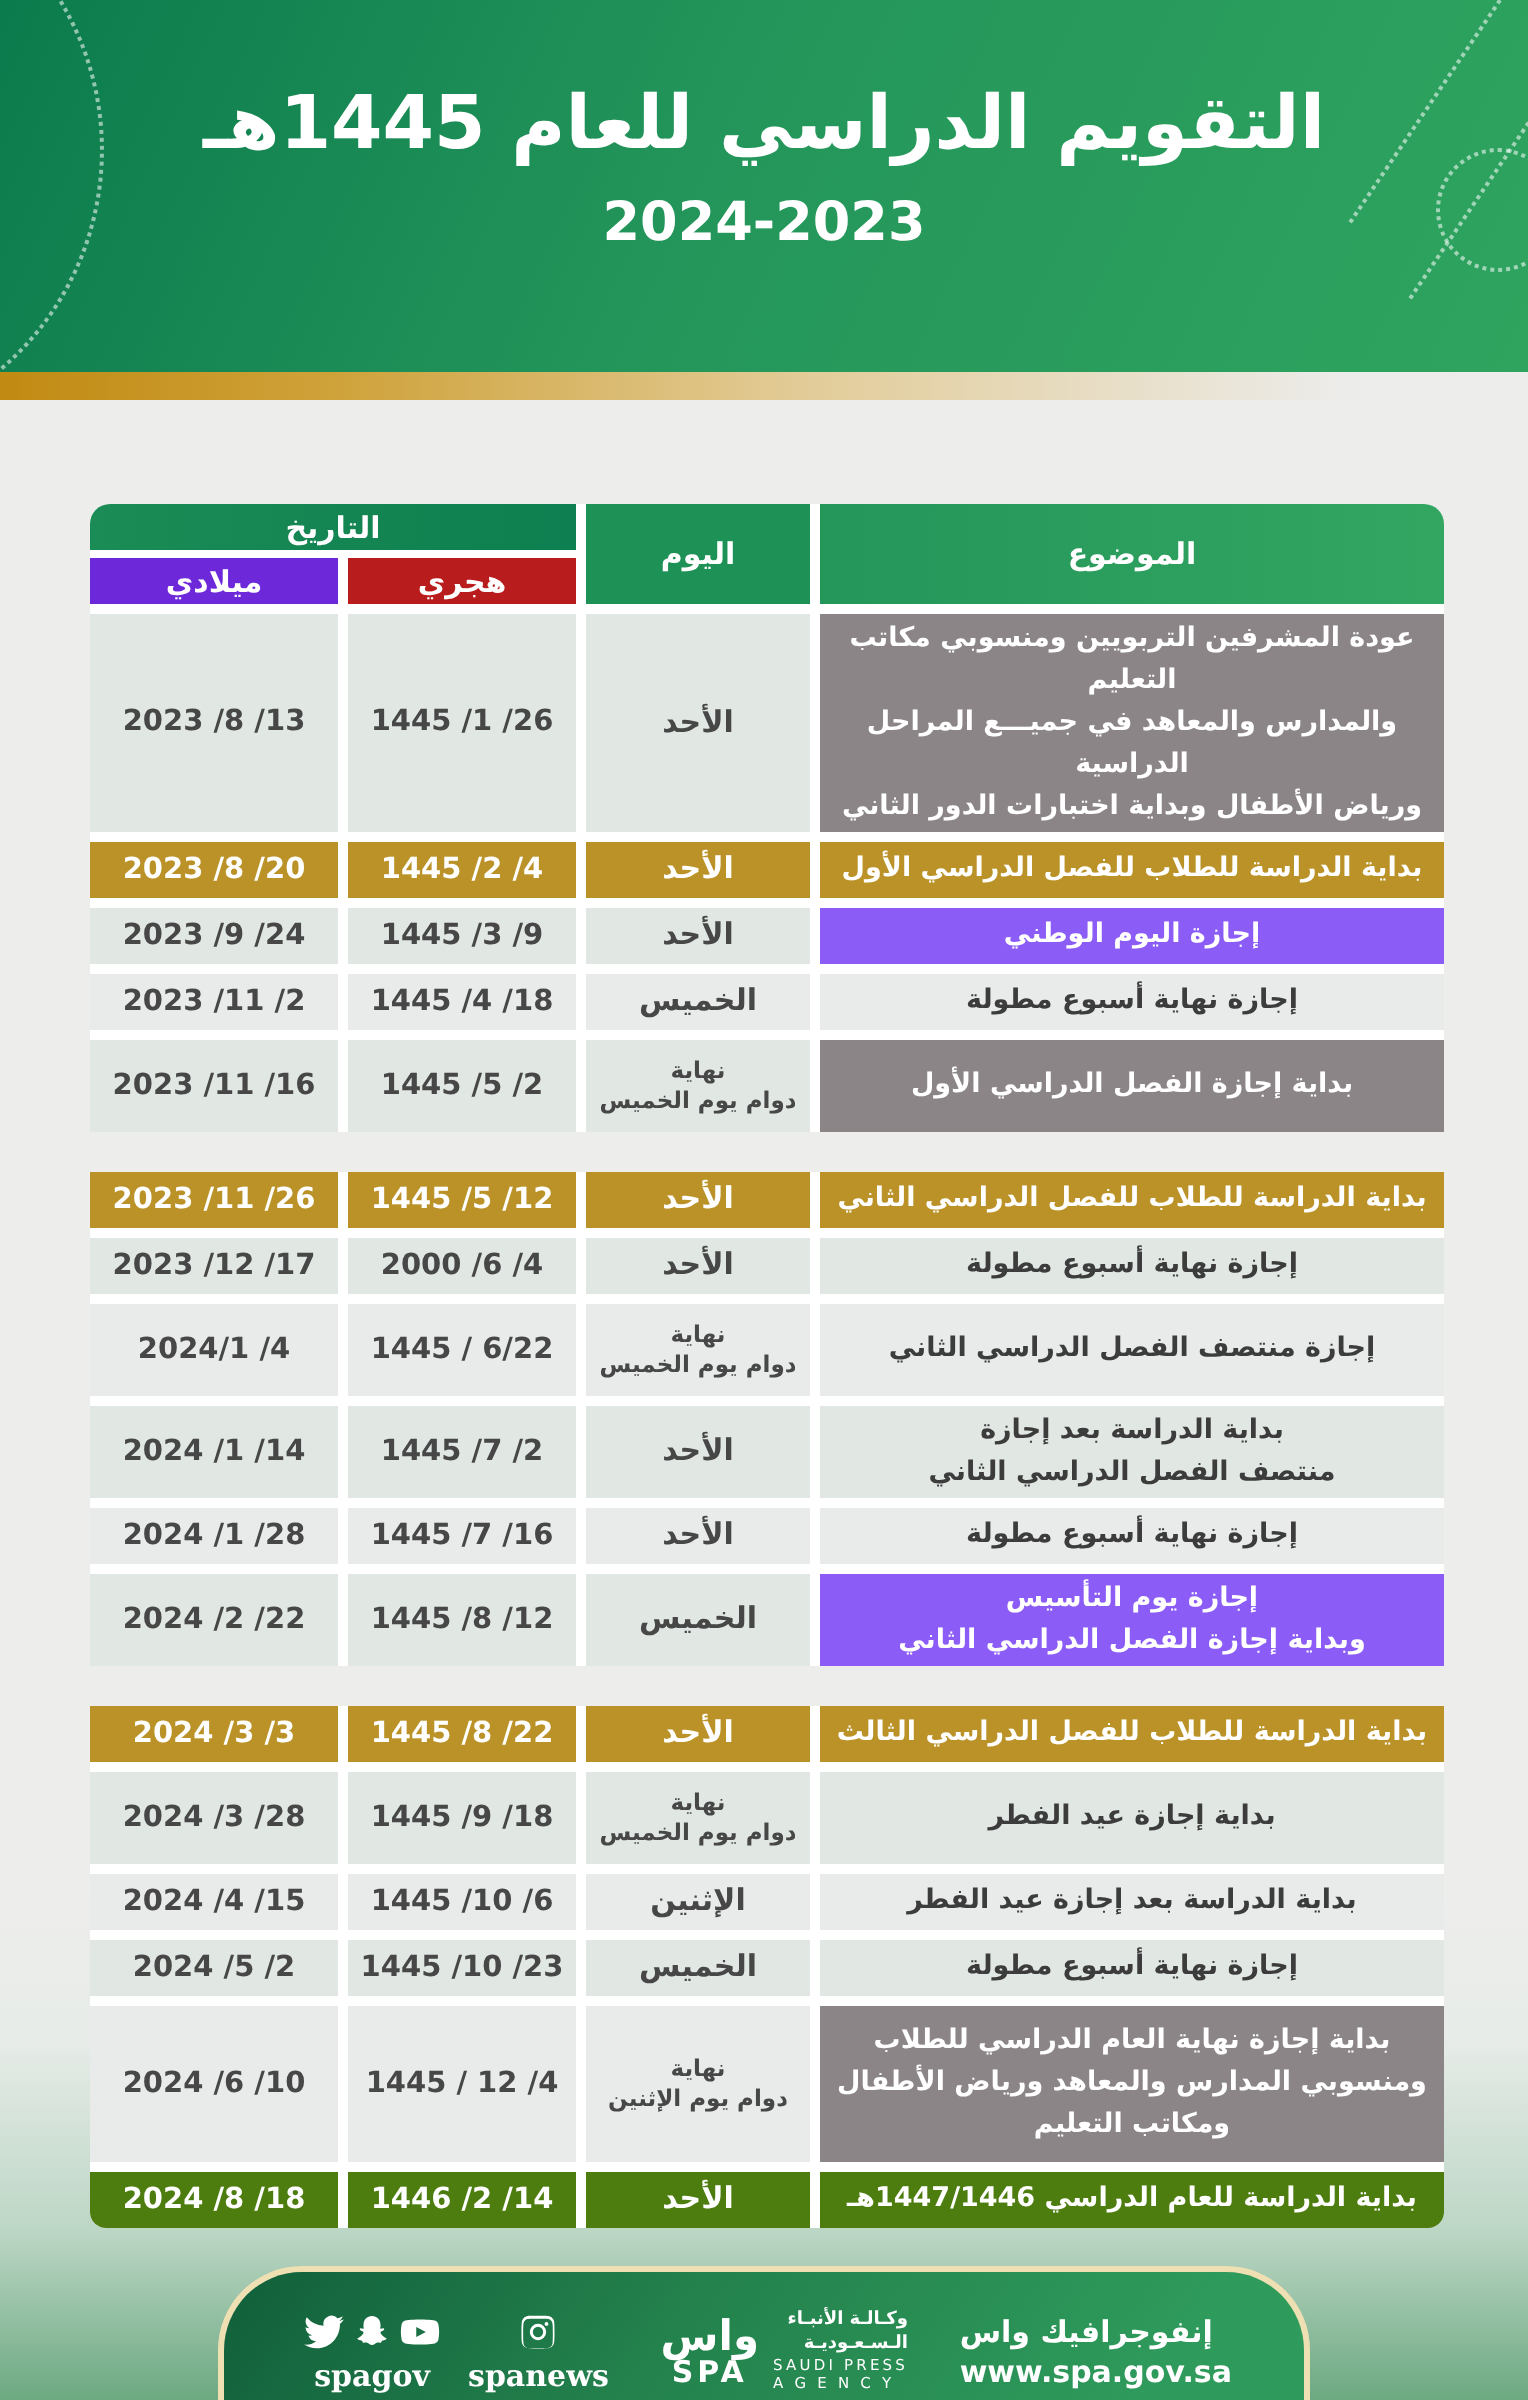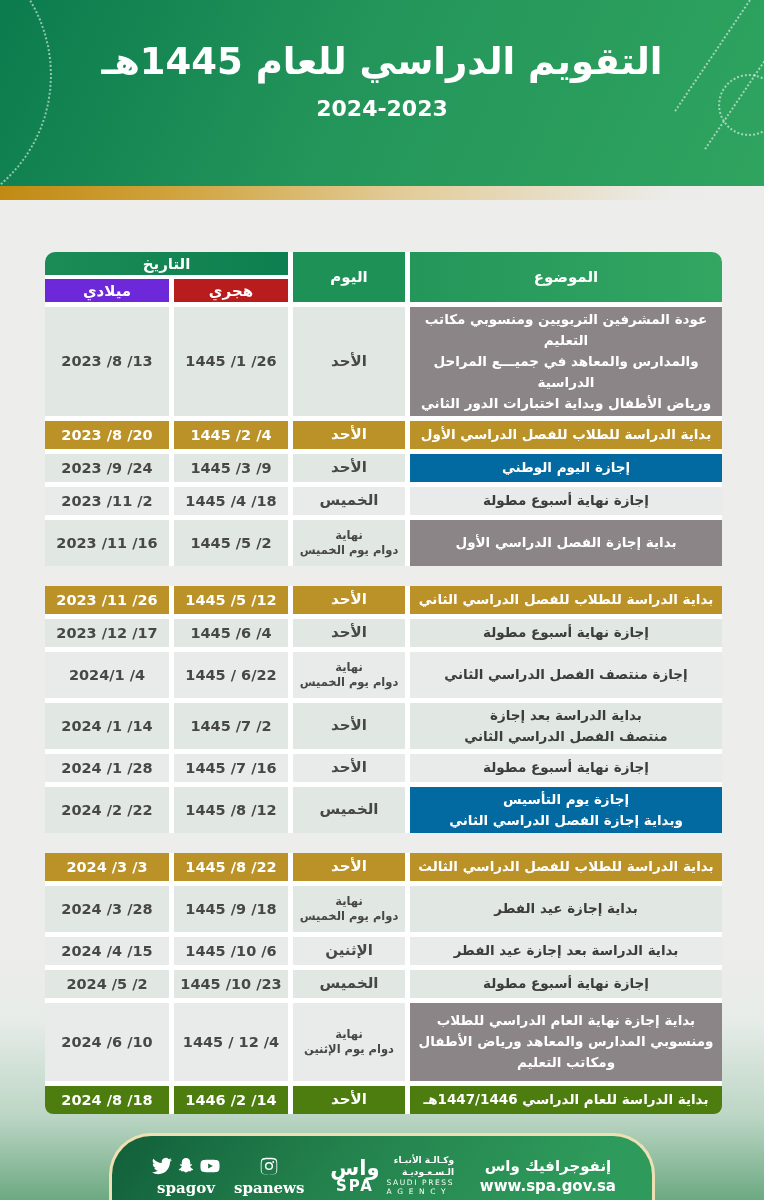--- a/index.html
+++ b/index.html
@@ -9,21 +9,21 @@
     position:relative; width:764px; height:1200px; margin:0 auto; overflow:hidden;
     background:linear-gradient(180deg,#ededec 0%,#ededec 79%,#e7ece8 85%,#bcd6c5 93%,#6ca981 100%);
   }
   
   .banner{
     position:relative; height:186px; overflow:hidden; direction:rtl; text-align:center;
     background:linear-gradient(115deg,#0b7b4d 0%,#23955a 45%,#2fa45f 100%);
     padding-top:40px;
   }
   .banner .title{ font-size:37px; font-weight:bold; color:#fff; letter-spacing:-.5px;}
-  .banner .subtitle{ font-size:22px; font-weight:bold; color:#fff; margin-top:13px; direction:ltr;}
+  .banner .subtitle{ font-size:27px; font-weight:bold; color:#fff; margin-top:13px; direction:ltr;}
   .deco{ position:absolute; border:2px dotted rgba(255,255,255,.55); border-radius:50%; }
   .deco-left{ width:290px; height:290px; left:-238px; top:-70px; }
   .deco-line1,.deco-line2{ position:absolute; width:150px; border-top:2px dotted rgba(255,255,255,.55); transform:rotate(-56deg); }
   .deco-line1{ right:-28px; top:48px; }
   .deco-line2{ right:-58px; top:86px; }
   .deco-circle{ width:62px; height:62px; right:-16px; top:74px; }
   .gold-stripe{ height:14px;
     background:linear-gradient(90deg,#c18a12 0%,#cfa23a 22%,#e2cb96 52%,#ececea 88%,#ededec 100%);}
   
   .cal{ width:677px; margin:52px 42px 0 45px; direction:rtl; }
@@ -50,21 +50,21 @@
   .c-day{ flex:0 0 112px; font-size:15px; color:#474747; white-space:pre-line; text-align:center; line-height:1.25;}
   .row.tall .c-day.small, .row.xxl .c-day.small{ font-size:11.5px; }
   .c-date{ direction:ltr; font-size:14.5px; color:#474747; }
   .c-hijri{ flex:0 0 114px; }
   .c-milady{ flex:1; }
   .row.gold .c{ background:#ba9227; color:#fff; }
   .row.greenrow .c{ background:#4d7c0f; color:#fff; }
   .row.greenrow .c-subject{ border-bottom-right-radius:8px; }
   .row.greenrow .c-milady{ border-bottom-left-radius:8px; }
   .row .c-subject.sgray{ background:#8b8588; color:#fff; }
-  .row .c-subject.sgreen{ background:#0369a1; color:#fff; }
+  .row .c-subject.sgreen{ background:#8b5cf6; color:#fff; }
   .row.gold .c-subject, .row.greenrow .c-subject{ font-size:13.5px; }
   
   .footer-card{
     position:absolute; left:109px; top:1133px; width:546px; height:75px;
     border:3px solid #eee0b3; border-bottom:none; border-radius:42px 42px 0 0;
     background:linear-gradient(125deg,#115f3b 0%,#23814c 40%,#2e9a5b 85%);
     display:flex; align-items:center; justify-content:space-between;
     padding:8px 36px 0 40px;
   }
   .social{ display:flex; align-items:flex-end; gap:14px; }
@@ -72,21 +72,21 @@
   .social .icons{ display:flex; gap:4px; align-items:center; }
   .social svg{ width:20px; height:20px; fill:#fff; }
   .handle{ font-family:"DejaVu Serif", serif; font-weight:bold; font-size:15px; color:#fff; }
   .spa{ display:flex; align-items:center; gap:7px; color:#fff; }
   .spa-mark{ font-weight:bold; text-align:center; line-height:.95; }
   .spa-mark .ar{ font-size:21px; }
   .spa-mark .en{ font-size:15px; letter-spacing:2px; }
   .spa-txt{ line-height:1.25; }
   .spa-txt .ar{ font-size:9px; font-weight:bold; text-align:right; direction:rtl; }
   .spa-txt .en{ font-size:7.5px; letter-spacing:1.6px; }
-  .infog{ text-align:center; color:#fff; }
+  .infog{ text-align:left; color:#fff; }
   .infog .l1{ font-size:15px; font-weight:bold; direction:rtl; }
   .infog .l2{ font-size:15px; font-weight:bold; margin-top:2px; }
 </style>
 </head>
 <body>
 
 <div class="page">
 
   <div class="banner">
     <div class="deco deco-left"></div>
@@ -151,21 +151,21 @@
     <div class="sec sec2">
       <div class="row gold">
         <div class="c c-subject">بداية الدراسة للطلاب للفصل الدراسي الثاني</div>
         <div class="c c-day">الأحد</div>
         <div class="c c-date c-hijri">1445 /5 /12</div>
         <div class="c c-date c-milady">2023 /11 /26</div>
       </div>
       <div class="row">
         <div class="c c-subject">إجازة نهاية أسبوع مطولة</div>
         <div class="c c-day">الأحد</div>
-        <div class="c c-date c-hijri">1445 /6 /4</div>
+        <div class="c c-date c-hijri">2000 /6 /4</div>
         <div class="c c-date c-milady">2023 /12 /17</div>
       </div>
       <div class="row tall">
         <div class="c c-subject">إجازة منتصف الفصل الدراسي الثاني</div>
         <div class="c c-day small">نهاية
 دوام يوم الخميس</div>
         <div class="c c-date c-hijri">1445 / 6/22</div>
         <div class="c c-date c-milady">2024/1 /4</div>
       </div>
       <div class="row tall">

